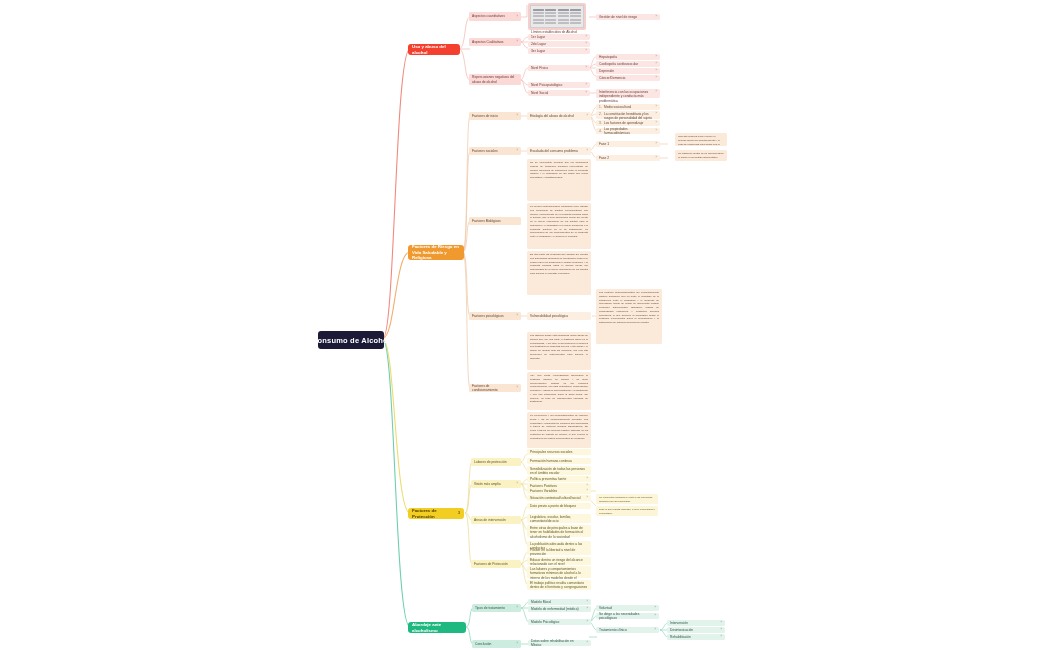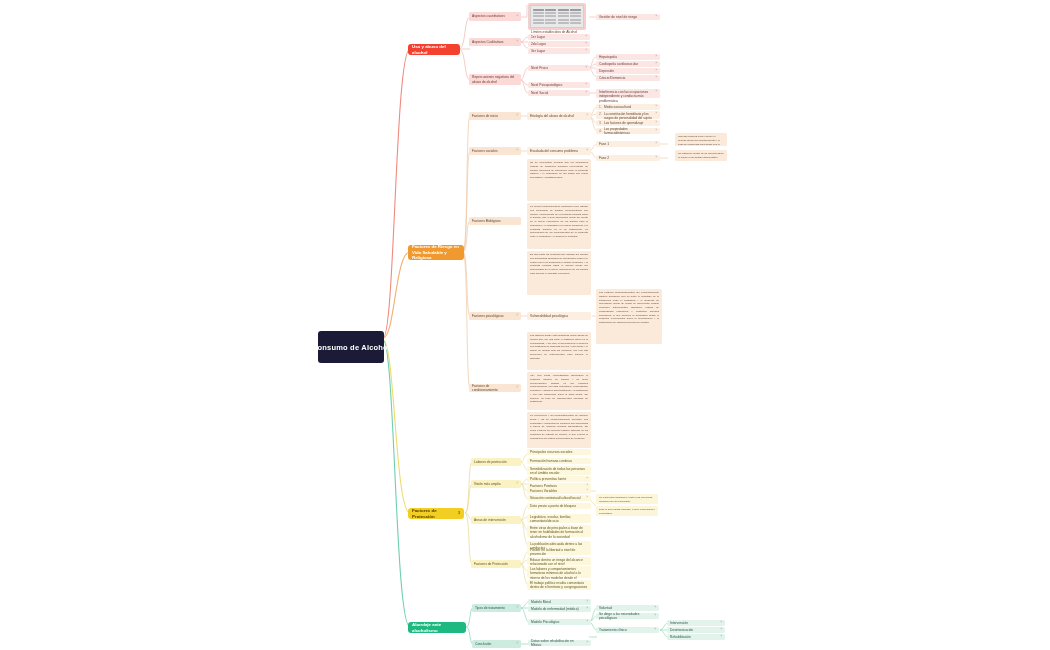--- a/index.html
+++ b/index.html
@@ -134,21 +134,21 @@
 
     <path d="M466,627 C471,627 469,608 473,608" stroke="#7fd3b4" stroke-width=".7" fill="none"></path>
     <path d="M466,627 C471,627 469,644 473,644" stroke="#7fd3b4" stroke-width=".7" fill="none"></path>
     <path d="M521,608 C525,608 525,602 529,602 M521,608 L529,608 M521,608 C525,608 525,622 529,622" stroke="#7fd3b4" stroke-width=".6" fill="none"></path>
     <path d="M521,644 L529,644" stroke="#7fd3b4" stroke-width=".6" fill="none"></path>
     <path d="M589,622 C593,622 593,608 597,608 M589,622 C593,622 593,616 597,616 M589,622 C593,622 593,630 597,630" stroke="#7fd3b4" stroke-width=".6" fill="none"></path>
     <path d="M589,637 L597,637" stroke="#7fd3b4" stroke-width=".6" fill="none"></path>
     <path d="M660,630 C664,630 664,623 668,623 M660,630 L668,630 M660,630 C664,630 664,637 668,637" stroke="#7fd3b4" stroke-width=".6" fill="none"></path>
   </svg>
 
-  <div class="node root" style="left:318px;top:331px;width:66px;height:32px;">Consumo de Alcohol</div>
+  <div class="node root" style="left:318px;top:331px;width:66px;height:18px;">Consumo de Alcohol</div>
 
   <div class="node branch b-red" style="left:408px;top:44px;width:52px;height:11px;">
     <span class="bl">Uso y abuso del alcohol</span>
   </div>
 
   <div class="node branch b-orange" style="left:408px;top:245px;width:56px;height:15px;">
     <span class="bl">Factores de Riesgo en Vida Saludable y Religiosa</span>
   </div>
 
   <div class="node branch b-yellow" style="left:408px;top:508px;width:56px;height:11px;">

